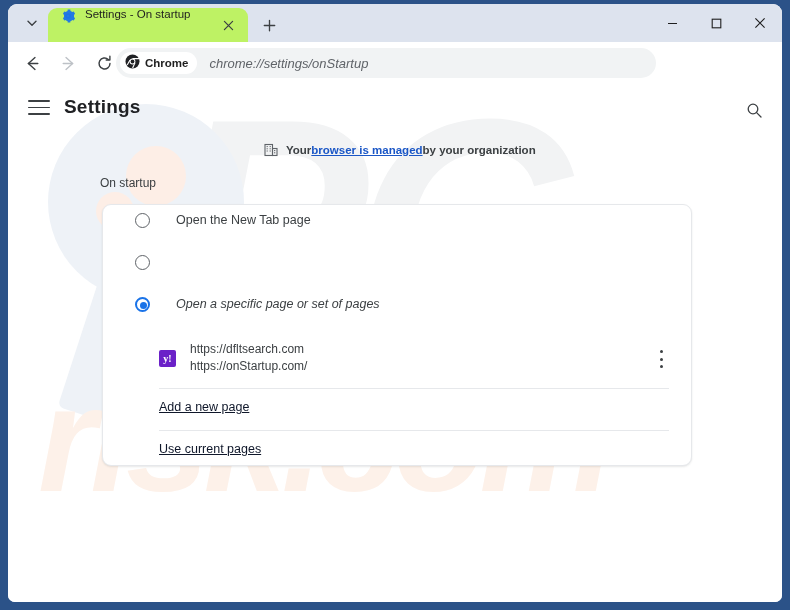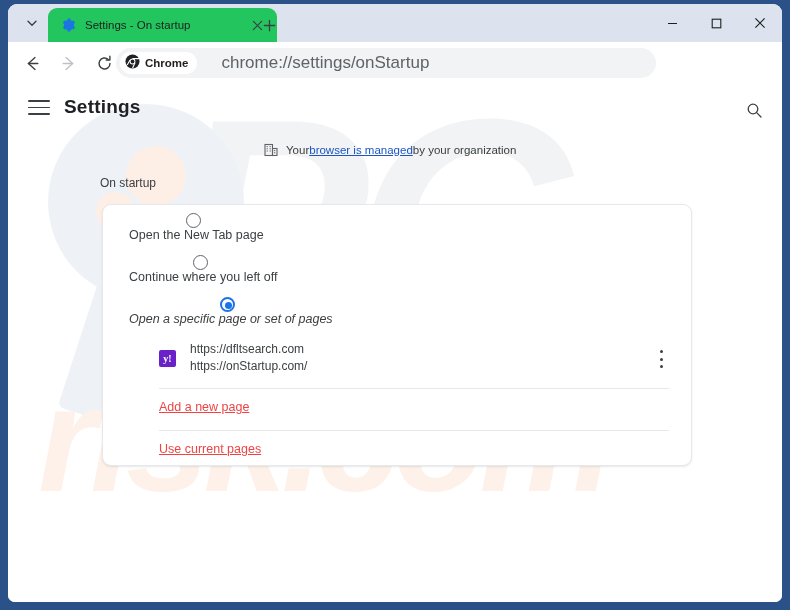--- a/index.html
+++ b/index.html
@@ -19,23 +19,23 @@
     position:absolute;left:0;top:0;width:774px;height:38px;
     background:#dde3ee;
   }
   .tab-search{
     position:absolute;left:10px;top:6px;width:28px;height:26px;
     border-radius:6px;display:flex;align-items:center;justify-content:center;
     background:#dde3ee;
   }
   .tab-search svg{display:block;}
   .tab{
-    position:absolute;left:40px;top:4px;width:229px;height:34px;
-    background:#22c55e;border-radius:9px 9px 0 0;
-    display:flex;align-items:center;
+    position:absolute;left:40px;top:4px;width:200px;height:34px;
+    background:#bef264;border-radius:9px 9px 0 0;
+    display:flex;align-items:flex-start;
   }
   .tab .favicon{margin-left:12px;width:16px;height:16px;flex:0 0 16px;}
   .tab .tab-title{
     margin-left:9px;font-size:11.5px;color:#1f1f1f;
     white-space:nowrap;overflow:hidden;text-overflow:ellipsis;width:120px;
   }
   .tab .tab-close{
     position:absolute;right:12px;top:9px;width:16px;height:16px;
     display:flex;align-items:center;justify-content:center;
   }
@@ -55,21 +55,21 @@
   .navbtn:first-child{margin-left:9px;}
   .omnibox{
     position:absolute;left:108px;top:6px;width:540px;height:30px;
     background:#f1f3f4;border-radius:15px;display:flex;align-items:center;
   }
   .chrome-chip{
     display:flex;align-items:center;height:22px;margin-left:4px;
     background:#ffffff;border-radius:11px;padding:0 9px 0 5px;
   }
   .chrome-chip .lbl{font-size:11.5px;font-weight:bold;color:#1f1f1f;margin-left:5px;}
-  .omni-url{font-size:17px;color:#5f6368;margin-left:24px;}
+  .omni-url{font-size:13px;color:#5f6368;margin-left:12px;font-style:italic;}
   .star{position:absolute;right:86px;top:44px;width:30px;height:30px;display:flex;align-items:center;justify-content:center;}
   .ext{position:absolute;right:52px;top:44px;width:30px;height:30px;display:flex;align-items:center;justify-content:center;}
   .divider-v{position:absolute;right:46px;top:50px;width:1px;height:18px;background:#d4d6d9;}
   .profile{position:absolute;right:20px;top:46px;width:26px;height:26px;border-radius:50%;background:#c9dcf8;display:flex;align-items:center;justify-content:center;}
   .menu3{position:absolute;right:0px;top:44px;width:28px;height:30px;display:flex;align-items:center;justify-content:center;}
 
   
   .page{
     position:absolute;left:0;top:80px;width:774px;height:518px;
     background:#ffffff;overflow:hidden;
@@ -100,35 +100,35 @@
   .hamburger{position:absolute;left:20px;top:16px;width:22px;height:16px;}
   .hamburger span{display:block;height:1.6px;background:#3c4043;margin-bottom:5px;border-radius:1px;}
   .settings-title{
     position:absolute;left:56px;top:12px;font-size:19px;color:#202124;
     font-weight:bold;letter-spacing:0.2px;
   }
   .settings-search{position:absolute;right:20px;top:14px;width:24px;height:24px;display:flex;align-items:center;justify-content:center;}
 
   .managed{
     position:absolute;left:256px;top:59px;display:flex;align-items:center;
-    font-size:11.5px;color:#3c4043;
+    font-size:11.5px;color:#3c4043;font-weight:bold;
   }
   .managed .bico{margin-right:8px;width:14px;height:14px;}
   .managed a{color:#1a56c6;text-decoration:underline;}
 
   .section-label{
     position:absolute;left:92px;top:92px;font-size:12px;color:#3c4043;
   }
 
   .card{
     position:absolute;left:94px;top:120px;width:588px;height:260px;
     background:#ffffff;border:1px solid #e6e8eb;border-radius:9px;
     box-shadow:0 1px 2px rgba(60,64,67,0.12);
   }
-  .radio-row{position:absolute;left:0;display:flex;align-items:center;height:30px;flex-direction:column;}
+  .radio-row{position:absolute;left:12px;display:flex;height:30px;}
   .radio{
     width:15px;height:15px;border-radius:50%;border:1.8px solid #5f6368;
     box-sizing:border-box;flex:0 0 15px;margin-left:20px;
   }
   .radio.sel{border-color:#1a73e8;border-width:2px;position:relative;}
   .radio.sel::after{
     content:"";position:absolute;left:3px;top:3px;width:7px;height:7px;
     border-radius:50%;background:#1a73e8;
   }
   .radio-label{margin-left:26px;font-size:12.5px;color:#3c4043;}
@@ -145,21 +145,21 @@
   .url-texts{margin-left:14px;line-height:1.45;}
   .url-texts div{font-size:12px;color:#3c4043;}
   .dots{
     position:absolute;right:22px;top:15px;width:16px;height:18px;
     display:flex;flex-direction:column;align-items:center;justify-content:space-between;
   }
   .dots i{display:block;width:3px;height:3px;background:#3c4043;border-radius:50%;}
 
   .hr{position:absolute;left:56px;width:510px;height:1px;background:#e6e8eb;}
   .link-row{position:absolute;left:56px;font-size:12.5px;}
-  .link-row a{color:#ef4444;text-decoration:underline;}
+  .link-row a{color:#0f172a;text-decoration:underline;}
 </style>
 </head>
 <body>
 
 <div class="window">
 
   <div class="tabstrip">
     <div class="tab-search">
       <svg width="12" height="12" viewBox="0 0 12 12">
           <path d="M2 4.2 L6 8.2 L10 4.2" fill="none" stroke="#3c4043" stroke-width="1.4" stroke-linecap="round" stroke-linejoin="round"></path>
@@ -312,21 +312,20 @@
 
     <div class="card">
 
       <div class="radio-row" style="top:8px;">
         <span class="radio"></span>
         <span class="radio-label">Open the New Tab page</span>
       </div>
 
       <div class="radio-row" style="top:50px;">
         <span class="radio"></span>
-        <span class="radio-label">Continue where you left off</span>
       </div>
 
       <div class="radio-row" style="top:92px;font-style:italic;">
         <span class="radio sel"></span>
         <span class="radio-label">Open a specific page or set of pages</span>
       </div>
 
       <div class="url-row">
         <span class="url-fav">y!</span>
         <span class="url-texts">

